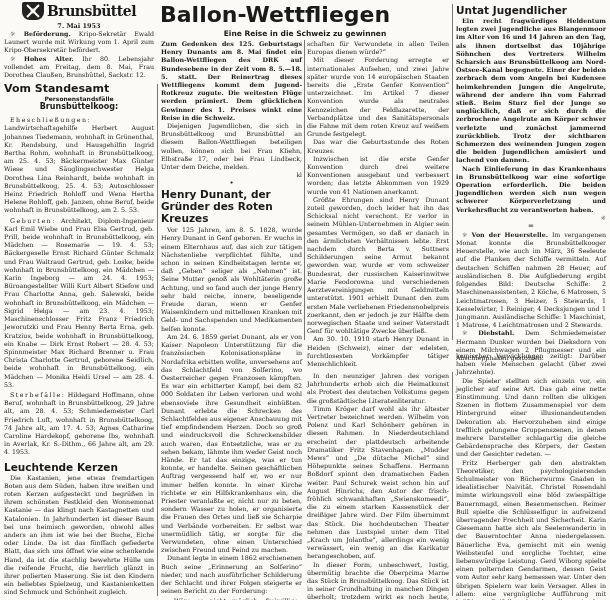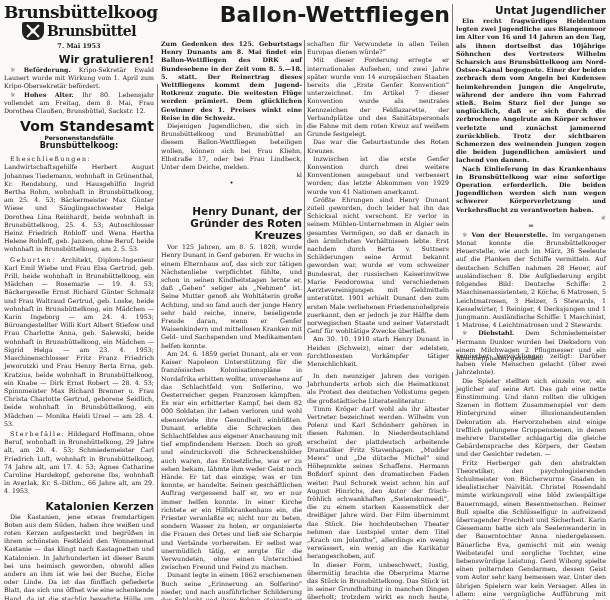--- a/index.html
+++ b/index.html
@@ -5,84 +5,83 @@
   html, body { margin:0; padding:0; }
   body {
     width:610px; height:600px; overflow:hidden; position:relative;
     background:#fbfaf6; color:#1a1a1a;
     font-family:"DejaVu Serif", serif;
   }
   .abs { position:absolute; }
   .txt { font-size:6.3px; line-height:8.2px; text-align:justify; margin:0; }
   .txt p { margin:0; text-indent:6px; }
   .bold { font-weight:bold; }
-  .hd { font-family:"DejaVu Sans", sans-serif; font-weight:bold; text-align:right; margin:0; }
+  .hd { font-family:"DejaVu Sans", sans-serif; font-weight:bold; text-align:left; margin:0; }
   .sub { font-family:"DejaVu Sans", sans-serif; font-weight:bold; text-align:center; margin:0; font-size:8px; }
   .lead { font-weight:bold; }
   .spaced { letter-spacing:1.5px; }
   .vline { position:absolute; width:0; border-left:0.6px solid #777; }
   .star { text-align:center; font-size:7px; margin:1px 0; }
   .sig { text-align:right; font-size:6px; }
   .brand { font-family:"DejaVu Serif", serif; font-weight:bold; text-align:center; letter-spacing:-0.5px; }
 </style>
 </head>
 <body>
 
 <div class="abs" style="left:4px; top:2px; width:150px;">
   <div>
-    <div class="brand" style="font-size:17px; line-height:20px;">Brunsbüttelkoog</div>
     <div style="display:flex; align-items:center; justify-content:center; gap:3px;">
       <span style="display:inline-block; width:22px; height:18px; background:#222; border-radius:2px 2px 8px 8px; position:relative;">
         <svg width="22" height="18" viewBox="0 0 22 18">
             <path d="M5 3 L17 15 M17 3 L5 15" stroke="#fbfaf6" stroke-width="2" fill="none"></path>
             <circle cx="11" cy="9" r="2" fill="none" stroke="#fbfaf6" stroke-width="1"></circle>
           </svg>
       </span>
       <span class="brand" style="font-size:14px; line-height:18px;">Brunsbüttel</span>
     </div>
     <div style="text-align:center; font-size:6.5px; font-weight:bold; margin-top:2px;">7. Mai 1953</div>
   </div>
 
-  <div class="hd" style="font-size:10.5px; margin:3px 0 1px;">Wir gratulieren!</div>
   <div class="txt">
     <p>☼ <span class="lead">Beförderung.</span> <span>Kripo-Sekretär Ewald Launert wurde mit Wirkung vom 1. April zum Kripo-Obersekretär befördert.</span></p>
     <p>☼ <span class="lead">Hohes Alter.</span> <span>Ihr 80. Lebensjahr vollendet am Freitag, dem 8. Mai, Frau Dorothea Claußen, Brunsbüttel, Sackstr. 12.</span></p>
   </div>
 
-  <div class="hd" style="font-size:14px; margin:3px 0 0;">Vom Standesamt</div>
+  <div class="hd" style="font-size:11px; margin:3px 0 0;">Vom Standesamt</div>
   <div class="sub" style="font-size:6px;">Personenstandsfälle</div>
   <div class="sub" style="font-size:8px; margin-bottom:5px;">Brunsbüttelkoog:</div>
   <div class="txt">
     <p><span class="spaced">Eheschließungen:</span> <span>Landwirtschaftsgehilfe Herbert August Johannes Tiedemann, wohnhaft in Grünenthal, Kr. Rendsburg, und Hausgehilfin Ingrid Bertha Rohm, wohnhaft in Brunsbüttelkoog, am 25. 4. 53; Bäckermeister Max Günter Wiese und Säuglingsschwester Helga Dorothea Lina Reinhardt, beide wohnhaft in Brunsbüttelkoog, 25. 4. 53; Autoschlosser Heinz Friedrich Rohloff und Wena Hertha Helene Rohloff, geb. Janzen, ohne Beruf, beide wohnhaft in Brunsbüttelkoog, am 2. 5. 53.</span></p>
     <p style="margin-top:2px;"><span class="spaced">Geburten:</span> <span>Architekt, Diplom-Ingenieur Karl Emil Wiebe und Frau Elsa Gertrud, geb. Prill, beide wohnhaft in Brunsbüttelkoog, ein Mädchen — Rosemarie — 19. 4. 53; Bäckergeselle Ernst Richard Günter Schmalz und Frau Waltraud Gertrud, geb. Loske, beide wohnhaft in Brunsbüttelkoog, ein Mädchen — Karin Ingeborg — am 24. 4. 1953; Büroangestellter Willi Kurt Albert Stiefow und Frau Charlotte Anna, geb. Salewski, beide wohnhaft in Brunsbüttelkoog, ein Mädchen — Sigrid Helga — am 23. 4. 1953; Maschinenschlosser Fritz Franz Friedrich Jeworutzki und Frau Henny Berta Erna, geb. Kratzius, beide wohnhaft in Brunsbüttelkoog, ein Knabe — Dirk Ernst Robert — 28. 4. 53; Spinnmeister Max Richard Brenner u. Frau Christa Charlotte Gertrud, geborene Seidlich, beide wohnhaft in Brunsbüttelkoog, ein Mädchen — Monika Heidi Ursel — am 28. 4. 53.</span></p>
     <p style="margin-top:2px;"><span class="spaced">Sterbefälle:</span> <span>Hildegard Hoffmann, ohne Beruf, wohnhaft in Brunsbüttelkoog, 29 Jahre alt, am 28. 4. 53; Schmiedemeister Carl Friedrich Luft, wohnhaft in Brunsbüttelkoog, 74 Jahre alt, am 17. 4. 53; Agnes Catharine Caroline Hardekopf, geborene Ibs, wohnhaft in Averlak, Kr. S.-Dithm., 66 Jahre alt, am 29. 4. 1953.</span></p>
   </div>
 
-  <div class="hd" style="font-size:10.5px; margin:4px 0 1px;">Katalonien Kerzen</div>
+  <div class="hd" style="font-size:10.5px; margin:4px 0 1px;">Leuchtende Kerzen</div>
   <div class="txt">
     <p>Die Kastanien, jene etwas fremdartigen Boten aus dem Süden, haben ihre weißen und roten Kerzen aufgesteckt und begrüßen in ihrem schönsten Festkleid den Wonnemonat Kastanie — das klingt nach Kastagnetten und Katalonien. In Jahrhunderten ist dieser Baum bei uns heimisch geworden, obwohl alles anders an ihm ist wie bei der Buche, Eiche oder Linde. Da ist das fünffach gefiederte Blatt, das sich uns öffnet wie eine schenkende Hand, da ist die stachlig bewehrte Hülle um die reifende Frucht, die herrlich glänzt in ihrer polierten Maserung. Sie ist den Kindern ein beliebtes Spielzeug, und Kastanienketten sind Schmuck und Schönheit zugleich.</p>
 
   </div>
 </div>
 
 <div class="vline" style="left:157px; top:84px; height:512px;"></div>
 
 <div class="abs" style="left:160px; top:2px; width:290px;">
   <div class="hd" style="font-size:22px; line-height:26px;">Ballon-Wettfliegen</div>
+  <div class="sub" style="font-size:7.5px; margin-top:1px;">Eine Reise in die Schweiz zu gewinnen</div>
 </div>
 
 <div class="abs" style="left:161px; top:40px; width:141px;">
   <div class="txt bold">Zum Gedenken des 125. Geburtstags Henry Dunants am 8. Mai findet ein Ballon-Wettfliegen des DRK auf Bundesebene in der Zeit vom 8. 5.—18. 5. statt. Der Reinertrag dieses Wettfliegens kommt dem Jugend-Rotkreuz zugute. Die weitesten Flüge werden prämiert. Dem glücklichen Gewinner des 1. Preises winkt eine Reise in die Schweiz.</div>
   <div class="txt">
       <p>Diejenigen Jugendlichen, die sich in Brunsbüttelkoog und Brunsbüttel an diesem Ballon-Wettfliegen beteiligen wollen, können sich bei Frau Kliehn, Elbstraße 17, oder bei Frau Lindbeck, Unter dem Deiche, melden.</p>
     </div>
   <div class="sig">kl</div>
   <div class="star">•</div>
 
-  <div class="hd" style="font-size:10.5px; line-height:12px; margin:18px 0 2px;">Henry Dunant, der Gründer des Roten Kreuzes</div>
+  <div class="hd" style="font-size:10.5px; line-height:12px; margin:1px 0 2px;">Henry Dunant, der Gründer des Roten Kreuzes</div>
   <div class="txt">
     <p>Vor 125 Jahren, am 8. 5. 1828, wurde Henry Dunant in Genf geboren. Er wuchs in einem Elternhaus auf, das sich zur tätigen Nächstenliebe verpflichtet fühlte, und schon in seinen Kindheitstagen lernte er, daß „Geben“ seliger als „Nehmen“ ist. Seine Mutter genoß als Wohltäterin große Achtung, und so fand auch der junge Henry sehr bald reiche, innere, beseligende Freude daran, wenn er Genfer Waisenkindern und mittellosen Kranken mit Geld- und Sachspenden und Medikamenten helfen konnte.</p>
     <p>Am 24. 6. 1859 geriet Dunant, als er von Kaiser Napoleon Unterstützung für die französischen Kolonisationspläne in Nordafrika erbitten wollte, unversehens auf das Schlachtfeld von Solferino, wo Oesterreicher gegen Franzosen kämpften. Es war ein erbitterter Kampf, bei dem 82 000 Soldaten ihr Leben verloren und wohl ebensoviele ihre Gesundheit einbüßten. Dunant erlebte die Schrecken des Schlachtfeldes aus eigener Anschauung mit tief empfindendem Herzen. Doch so groß und eindrucksvoll die Schreckensbilder auch waren, das Entsetzliche, was er zu sehen bekam, lähmte ihm weder Geist noch Hände. Er tat das einzige, was er tun konnte, er handelte. Seinen geschäftlichen Auftrag vergessend half er, wo er nur immer helfen konnte. In einer Kirche richtete er ein Hilfskrankenhaus ein, die Priester veranlaßte er, nicht nur zu beten, sondern Wasser zu holen, er organisierte die Frauen des Ortes und ließ sie Scharpie und Verbände vorbereiten. Er selbst war unermüdlich tätig, er sorgte für die Verwundeten, ohne einen Unterschied zwischen Freund und Feind zu machen.</p>
     <p>Dunant legte in einem 1862 erschienenen Buch seine „Erinnerung an Solferino“ nieder, und nach ausführlicher Schilderung der Schlacht und ihrer Folgen steigerte er seinen Bericht zu der Forderung:</p>
     <p style="margin:2px 4px 0;">„Wäre es nicht möglich, freiwillige Hilfsgemeinschaften zu gründen, deren Zweck es ist, die Verwundeten in Kriegszeiten zu pflegen und pflegen zu lassen? Wäre es nicht wünschenswert, irgendeinen internationalen vertragsmäßigen und geheiligten Grundsatz festzustellen, der, einmal angenommen und gegenseitig anerkannt, als Basis zur Errichtung von Hilfsgemein-</p>
   </div>
 
 </div>
 
 <div class="vline" style="left:304px; top:40px; height:300px;"></div>

